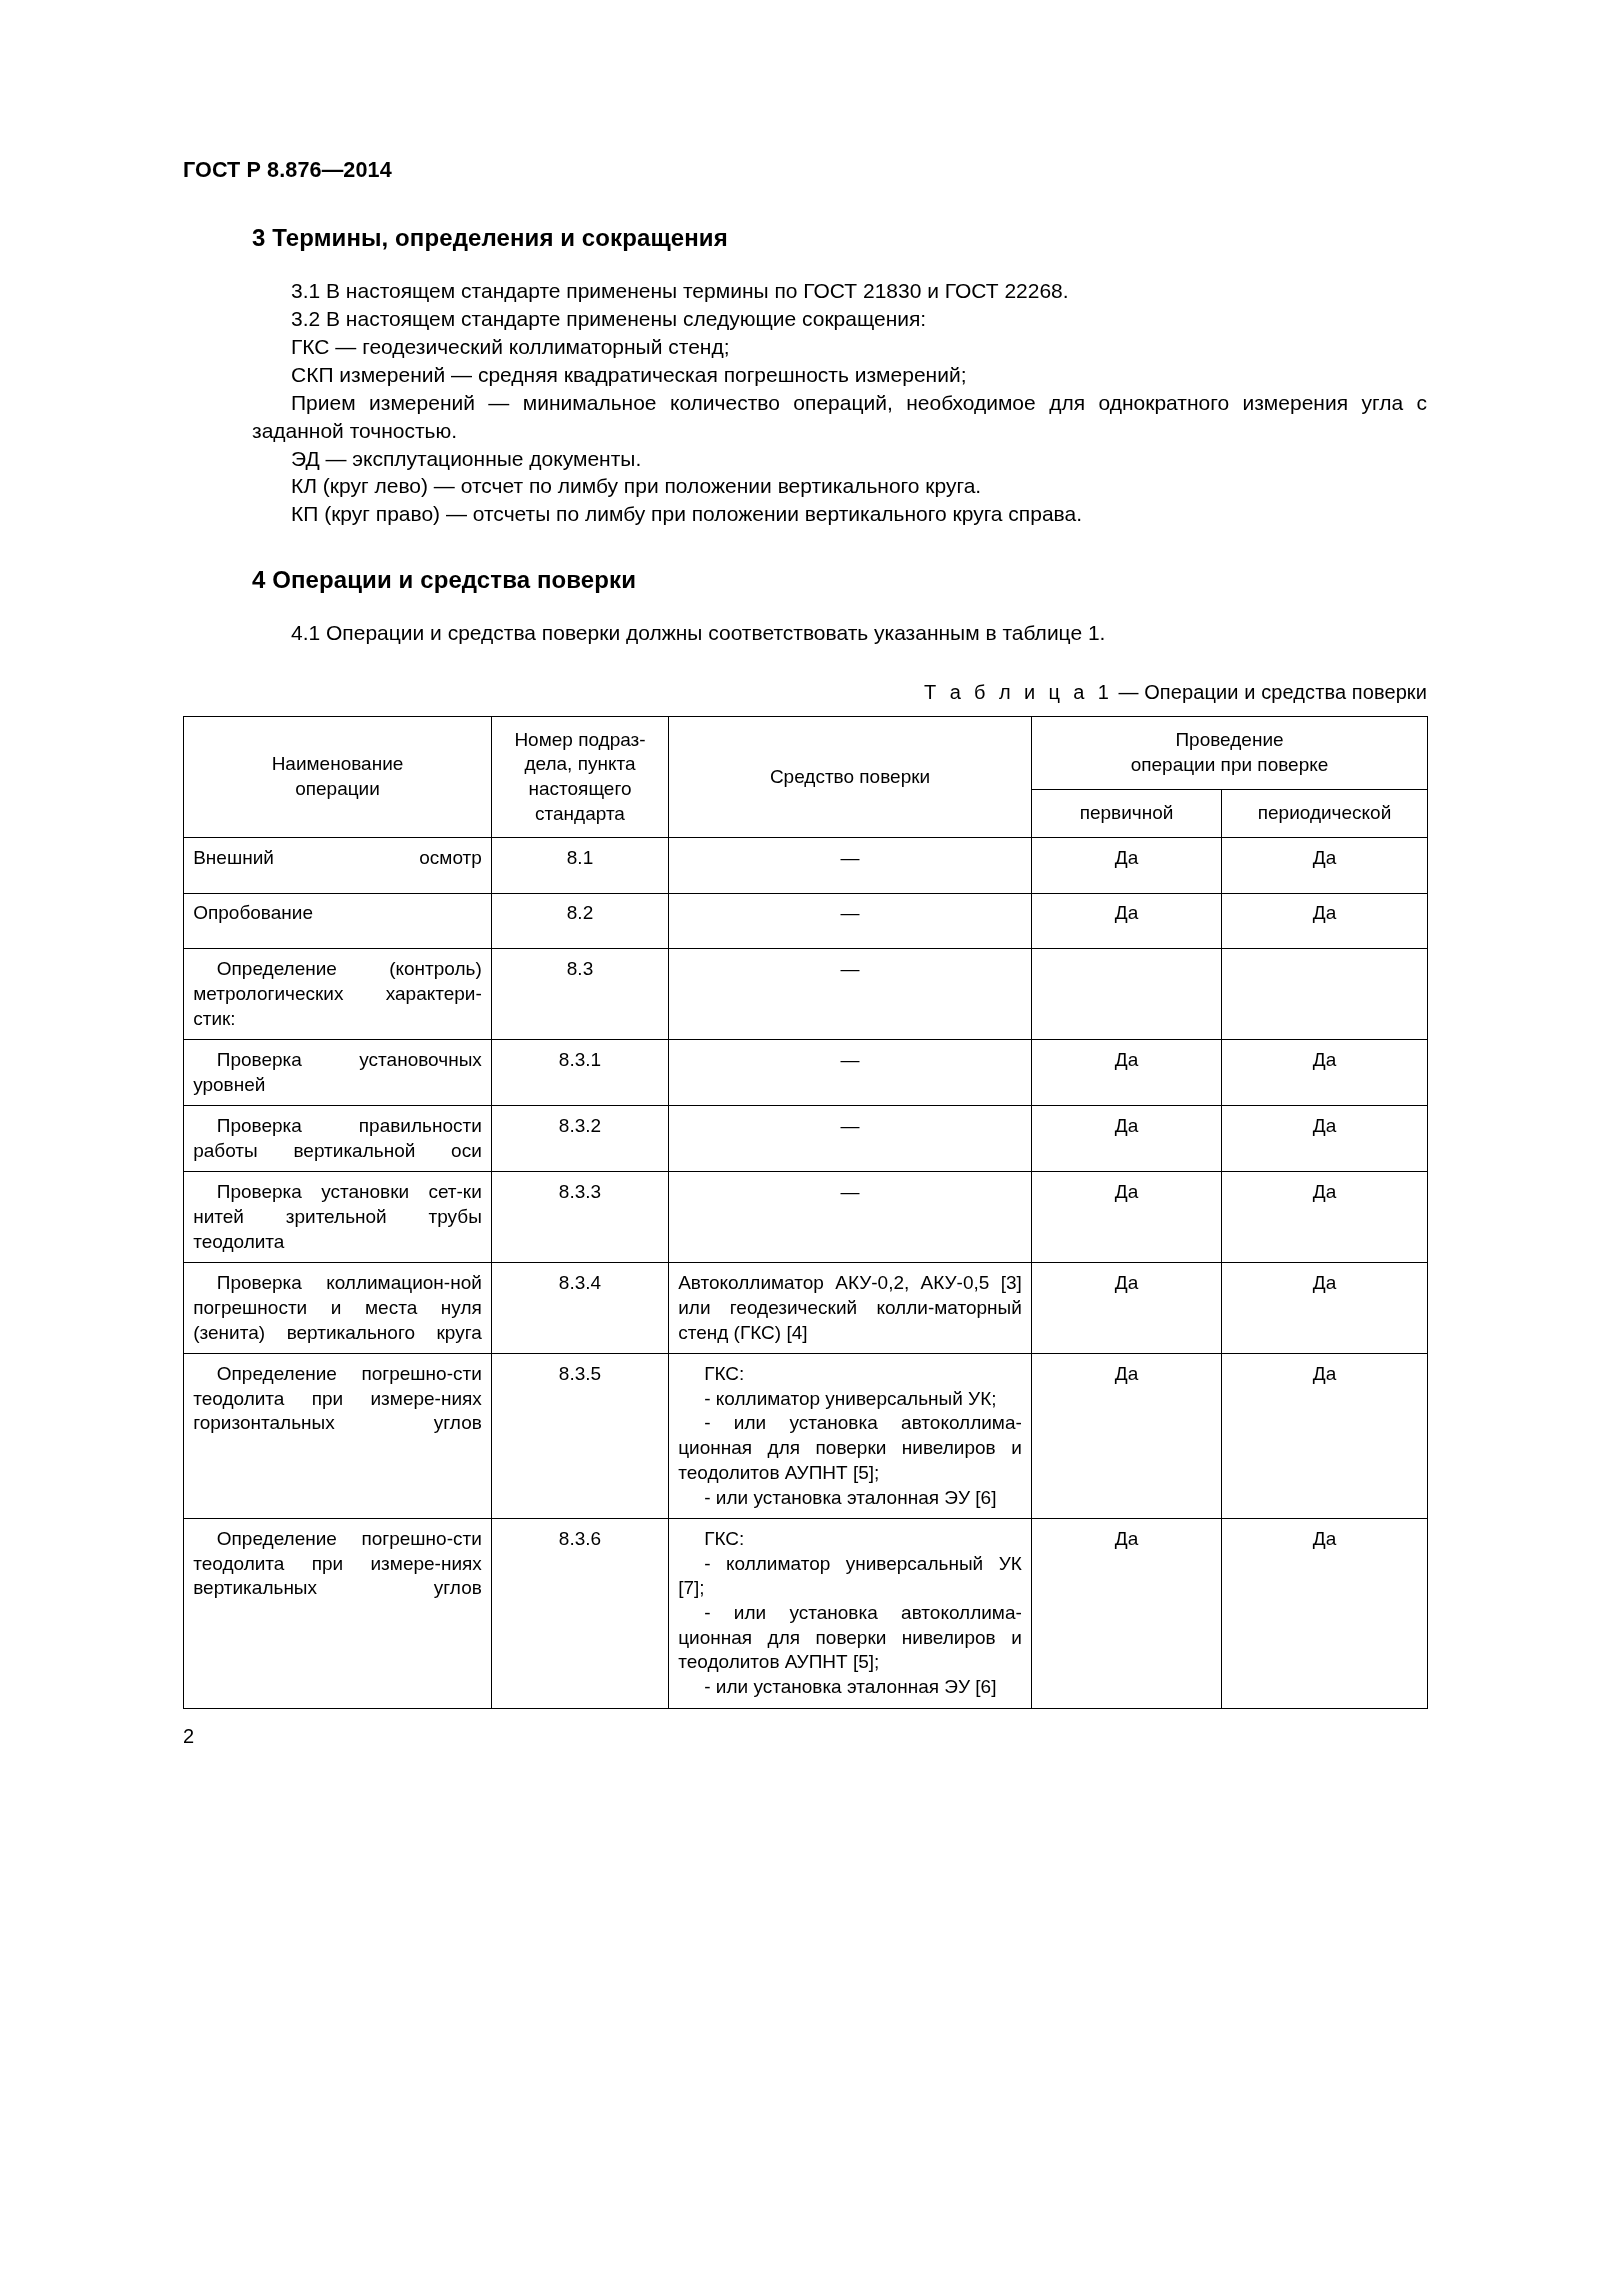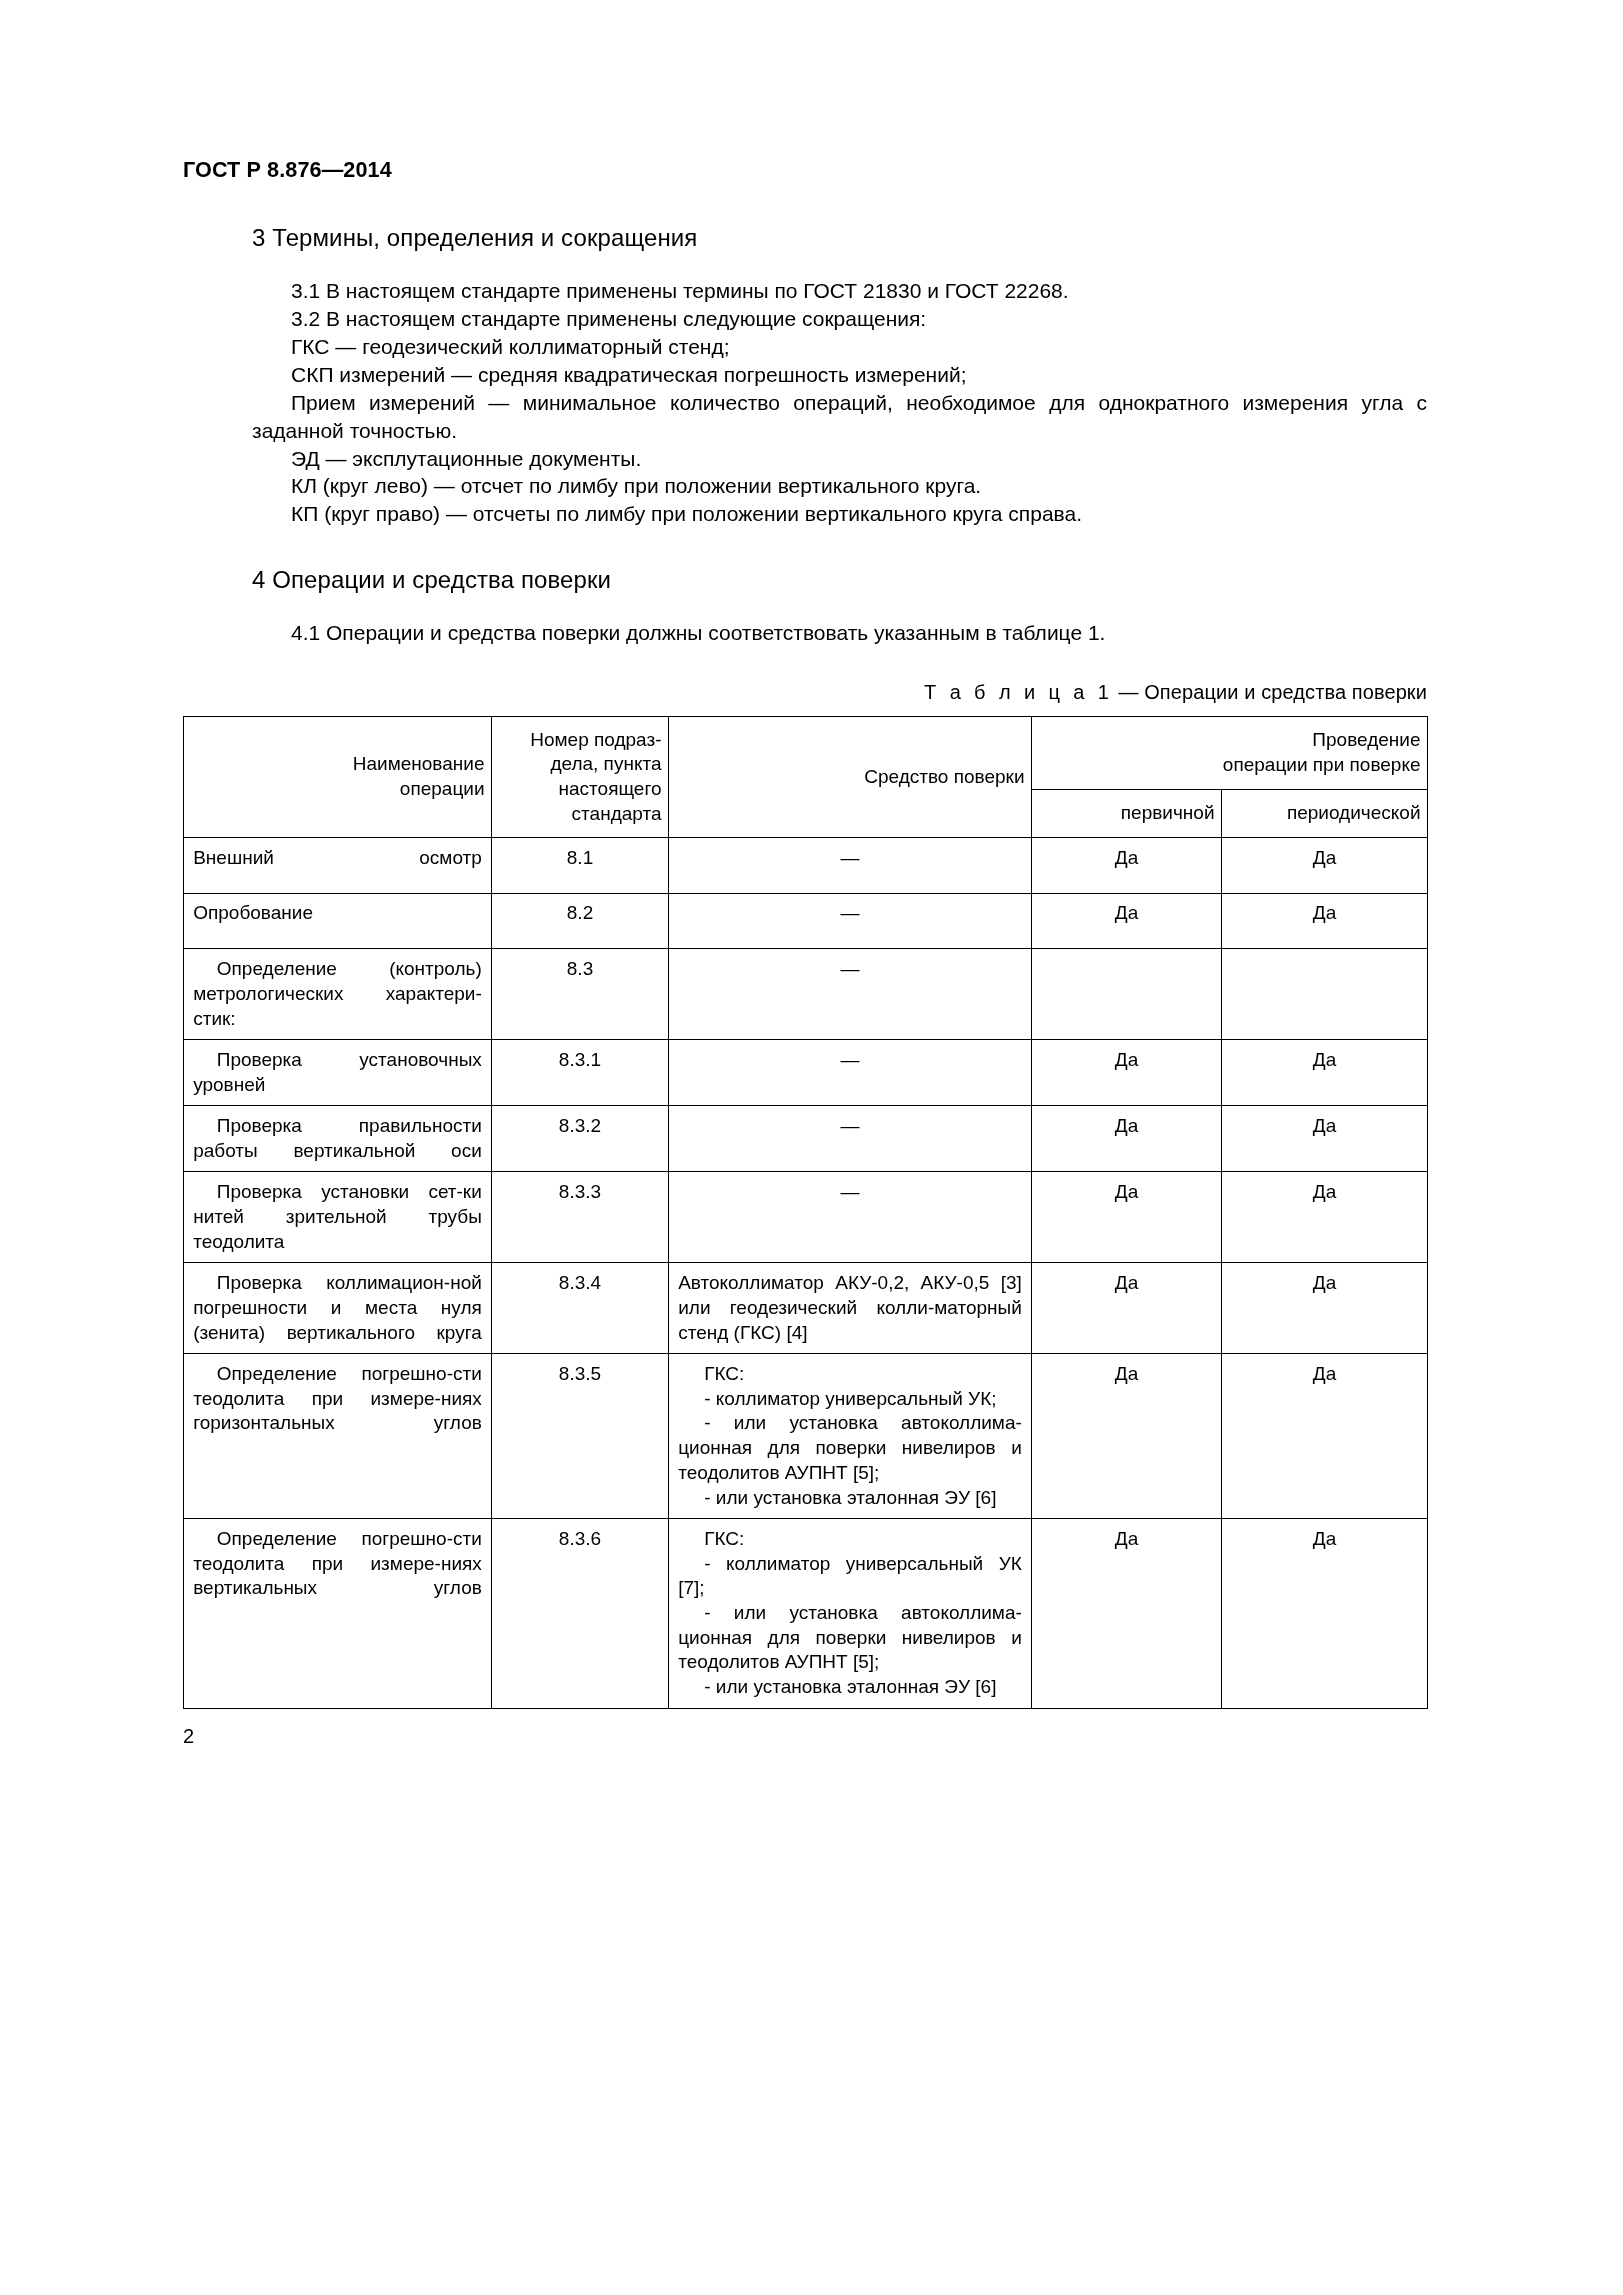--- a/index.html
+++ b/index.html
@@ -24,21 +24,21 @@
     font-weight: bold;
     letter-spacing: 0.1px;
     margin: 0 0 0 0;
   }
   .content {
     margin-left: 69px;
     margin-top: 41px;
   }
   h2.section-title {
     font-size: 24px;
-    font-weight: normal;
+    font-weight: bold;
     margin: 5px 0 25px 0;
     letter-spacing: 0.1px;
   }
   h2.section-title.second {
     margin-top: 38px;
   }
   p.para {
     font-size: 21px;
     line-height: 1.33;
     margin: 0;
@@ -67,21 +67,21 @@
   }
   table.ops td, table.ops th {
     border: 1.3px solid #000000;
     font-size: 19px;
     font-weight: normal;
     vertical-align: top;
     padding: 7.9px 9.2px;
     line-height: 1.3;
   }
   table.ops th {
-    text-align: right;
+    text-align: center;
     vertical-align: middle;
     padding: 10.5px 6.5px;
   }
   td.name-cell {
     text-align: justify;
     text-align-last: justify;
     padding-left: 15.7px;
     padding-right: 11.8px;
   }
   td.name-cell .ind {

